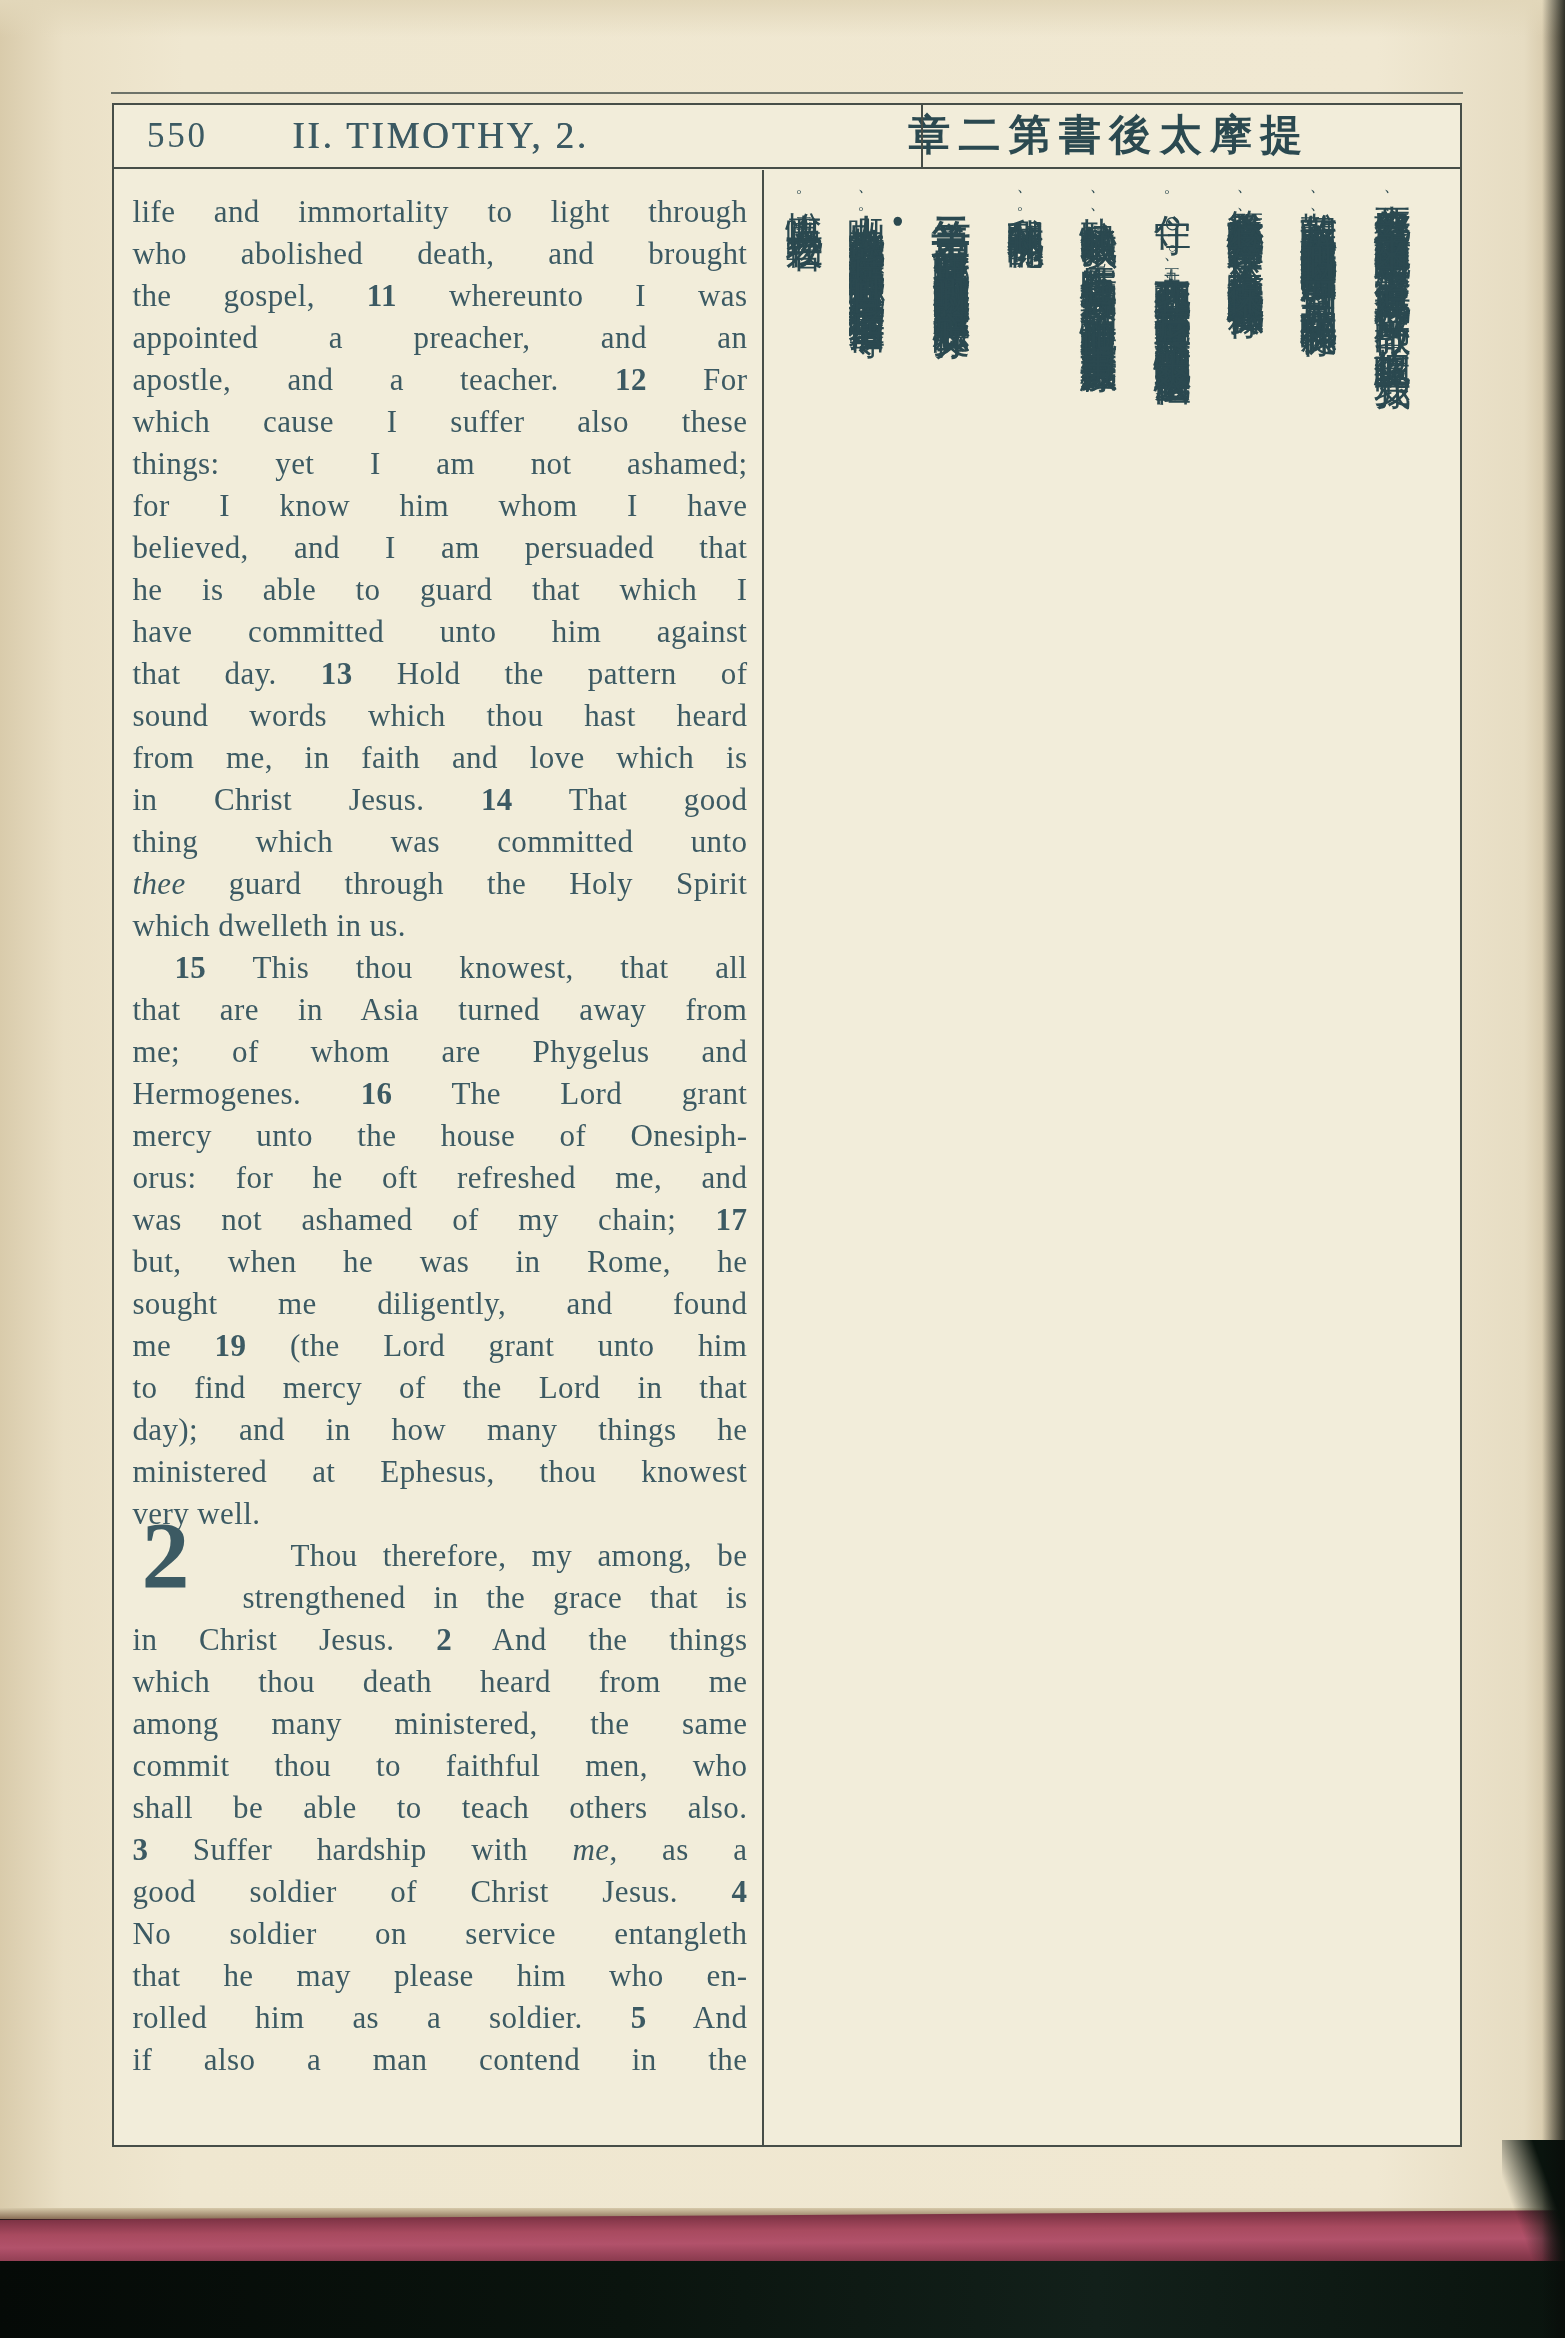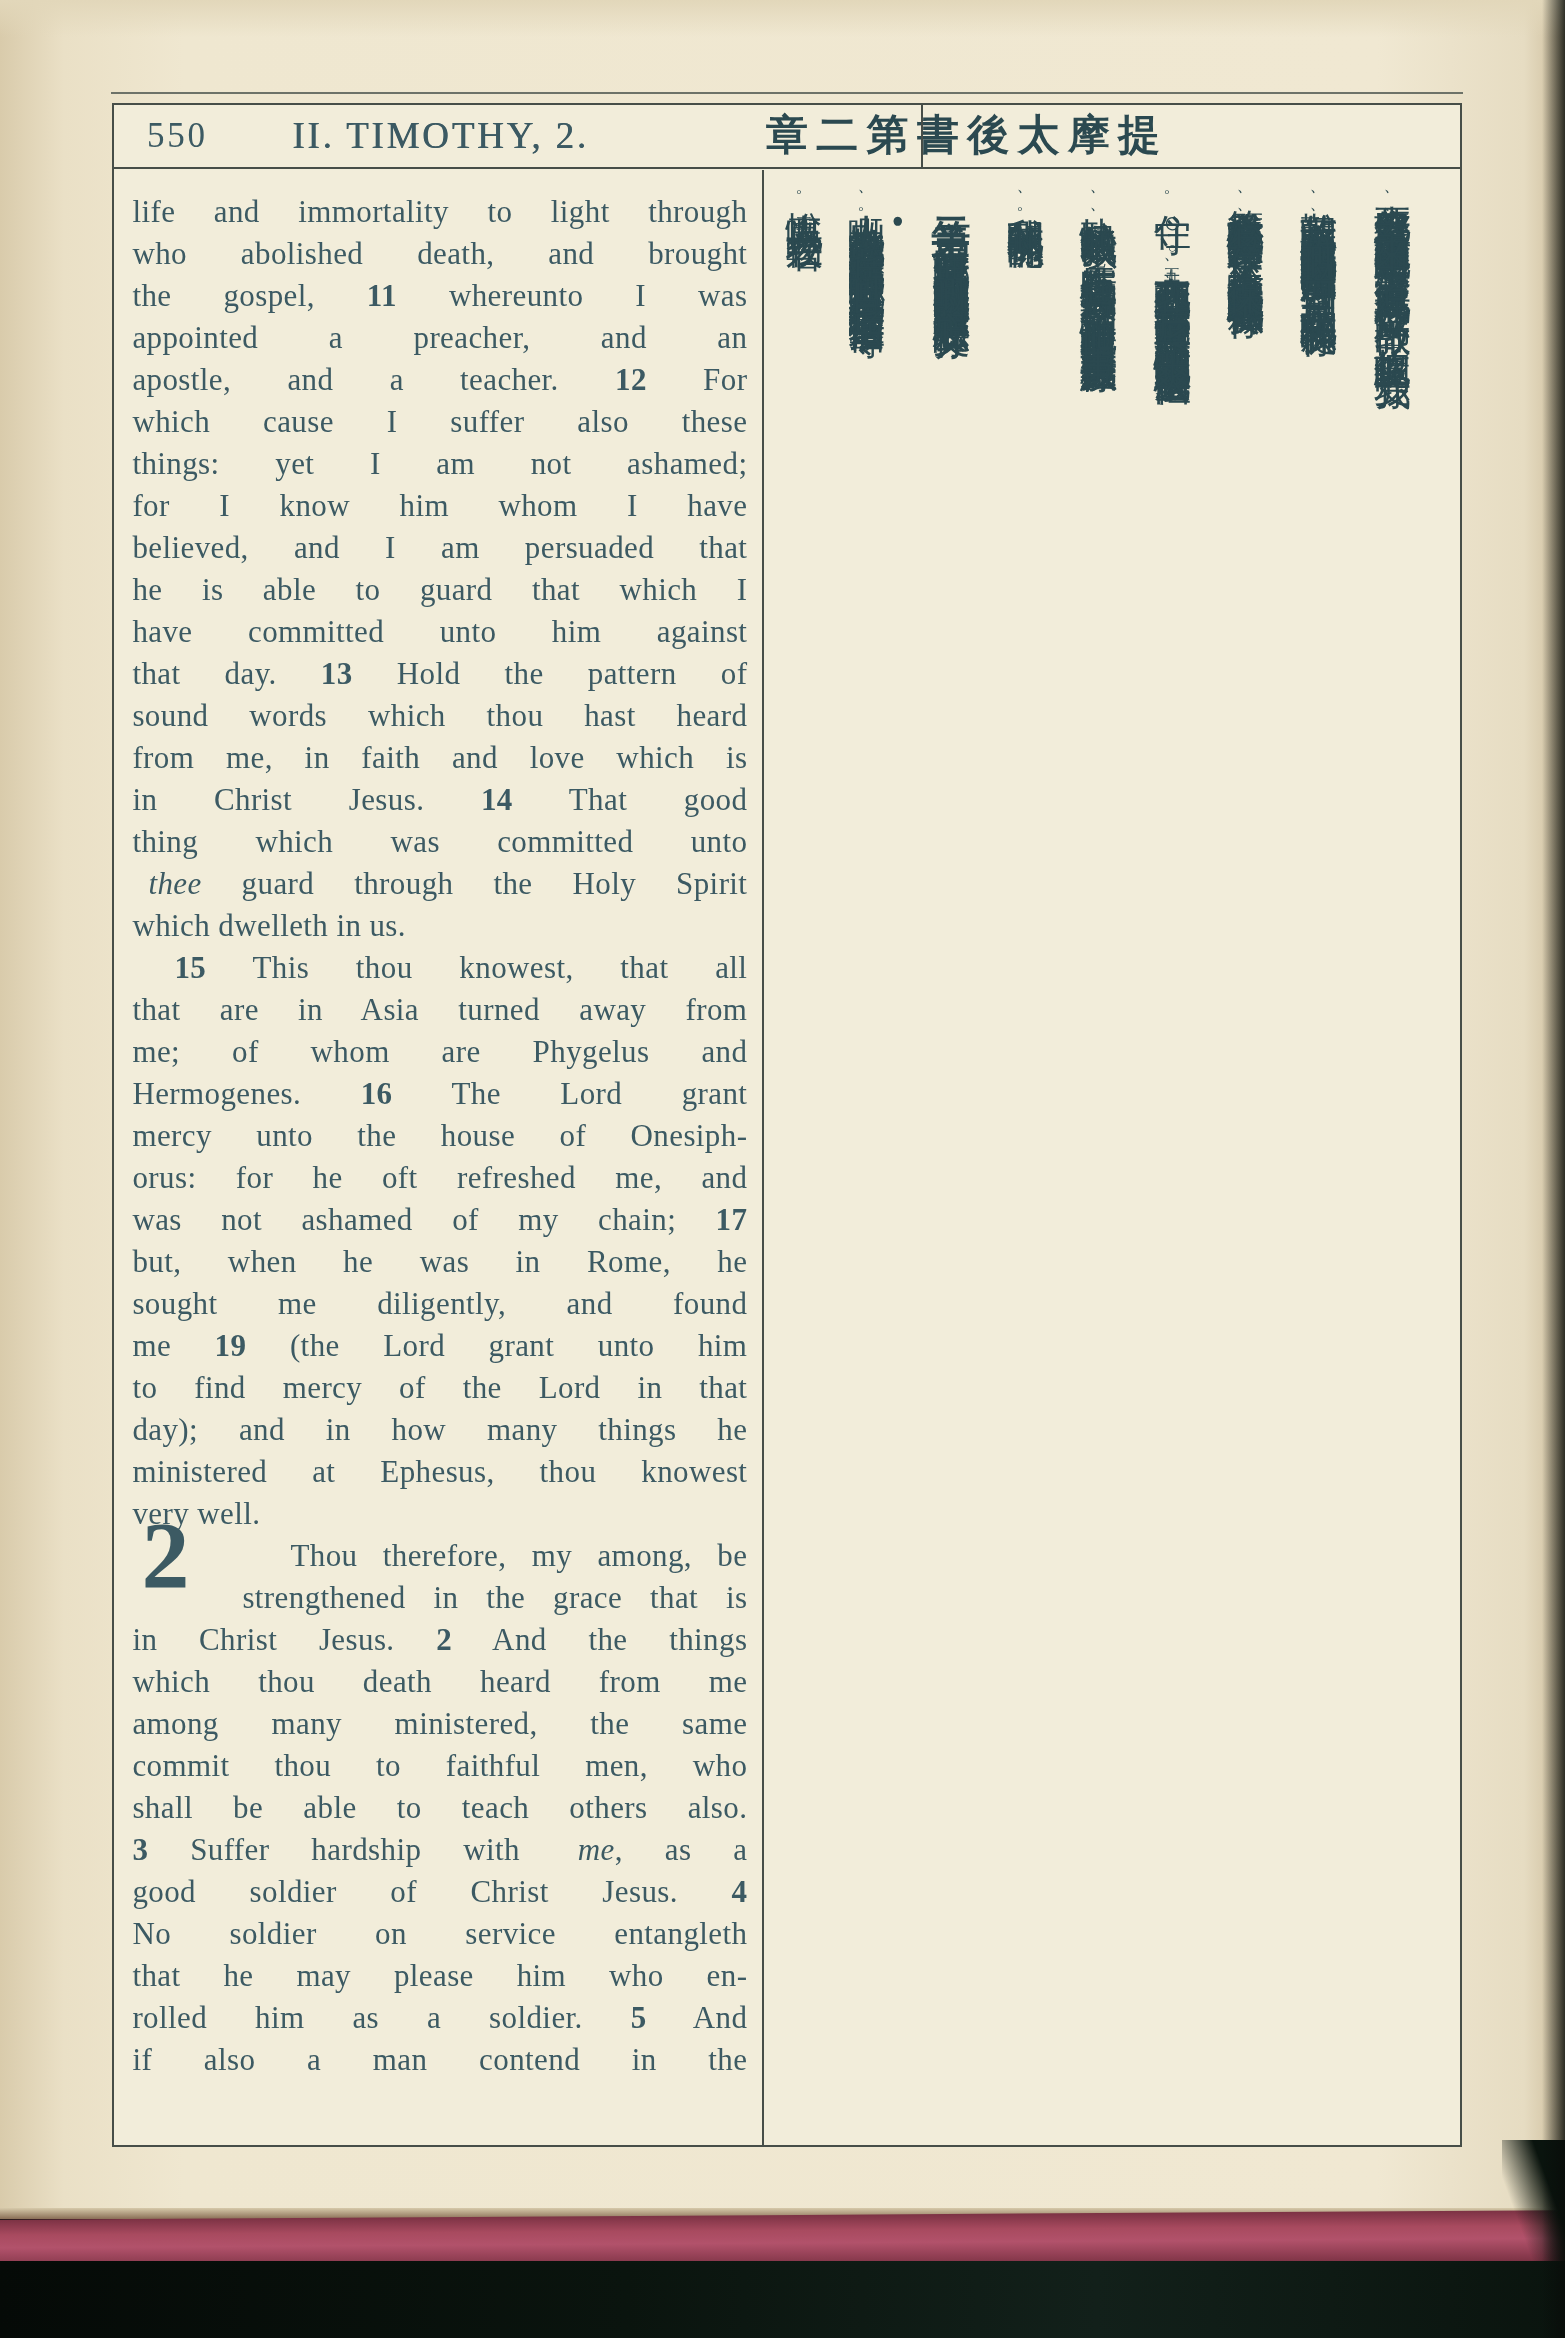--- a/index.html
+++ b/index.html
@@ -11,35 +11,35 @@
   .page::after{content:"";position:absolute;left:0;top:0;right:0;height:37px;
         background:linear-gradient(#e2d7ba,rgba(226,215,186,0));}
   
   .frame{position:absolute;left:112px;top:103px;width:1346px;height:2040px;
          border:2.8px solid var(--line);background:#f2edda;}
   .frame .toprule{position:absolute;left:-2.8px;right:-2.8px;top:-13px;height:1.8px;background:#6d7268;}
   .hdr{position:absolute;left:0;top:0;right:0;height:62px;border-bottom:2.8px solid var(--line);}
   .pgnum{position:absolute;left:33px;top:11px;font-size:35px;letter-spacing:2.8px;color:var(--inkEn);}
   .hdr-title{position:absolute;left:129px;top:9.2px;width:395px;text-align:center;
              font-size:37px;letter-spacing:2.8px;color:var(--inkEn);text-shadow:0.5px 0 0 currentColor;}
-  .hdr-zh{position:absolute;left:652px;right:7.3px;top:1.8px;font-size:42px;
+  .hdr-zh{position:absolute;left:652px;right:7.3px;top:1.8px;text-align:center;font-size:42px;
           letter-spacing:8.3px;font-weight:bold;color:var(--inkZh);
           font-family:Liberation Serif, serif;}
   .hdr-div{position:absolute;left:807px;top:0;width:1.8px;height:62px;background:var(--line);}
   .divider{position:absolute;left:648px;top:65px;bottom:0;width:1.8px;background:var(--line);}
   
   .en-col{position:absolute;left:18.4px;top:86px;width:615px;height:1938px;color:var(--inkEn);}
   .ln{font-size:31px;line-height:42px;height:42px;text-align:justify;text-align-last:justify;
       letter-spacing:0.4px;white-space:nowrap0;}
   .ln.end{text-align-last:left;}
   .ln.ind{padding-left:42px;}
   .ln.p1{padding-left:158px;text-align-last:justify;}
   .ln.p2{padding-left:110px;}
   .ln b{font-weight:bold;}
-  .ln i{font-style:italic;margin-left:16px;}
+  .ln i{font-style:italic;}
   .dropcap{position:absolute;left:9.2px;top:1321px;font-size:96px;line-height:88px;
            font-weight:bold;color:var(--inkEn);}
   
   .zh-col{position:absolute;top:83px;height:1954px;width:59px;overflow:hidden;
           writing-mode:vertical-rl;text-orientation:upright;
           font-size:37px;line-height:59px;letter-spacing:-1.8px;color:var(--inkZh);
           font-family:"Liberation Serif",serif;}
   .zh-col .p{font-size:17.4px;letter-spacing:0;}
   .zh-col .v{font-size:15.6px;letter-spacing:0;opacity:.95;}
   .zh-col .ring{font-size:31px;}

